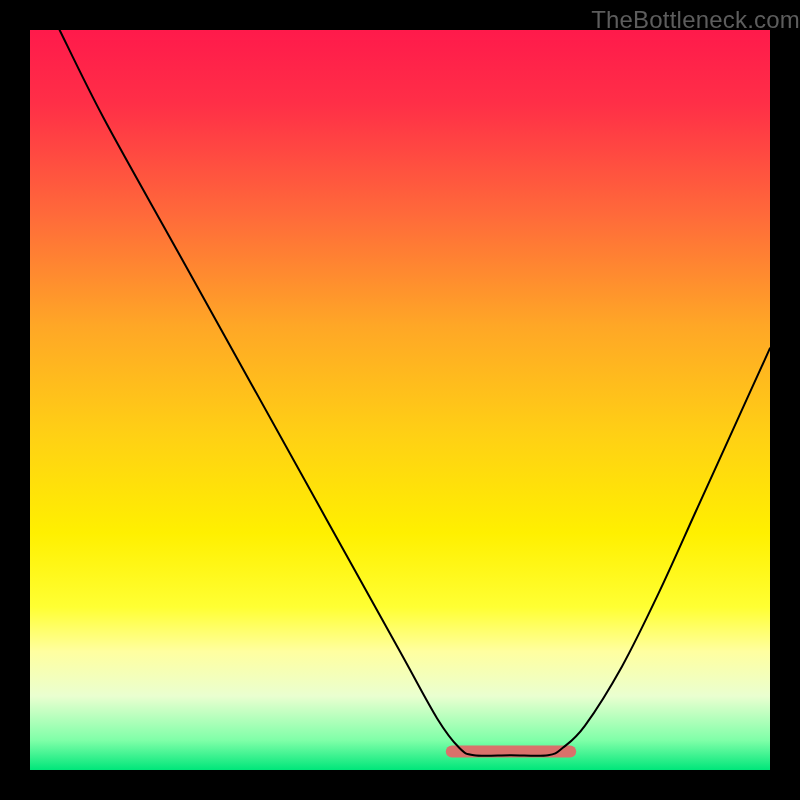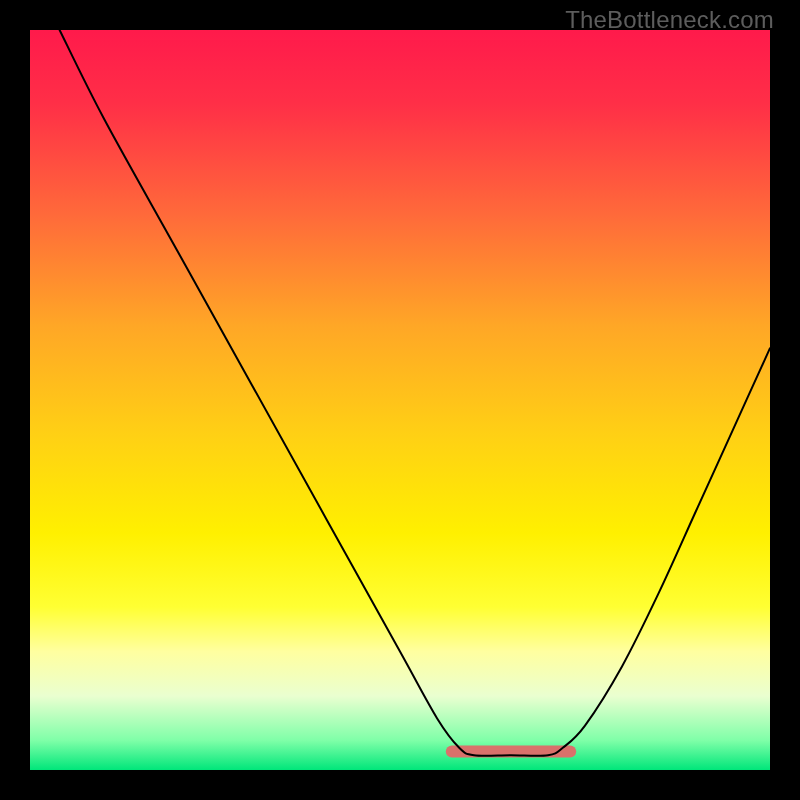--- a/index.html
+++ b/index.html
@@ -7,21 +7,21 @@
     width: 800px;
     height: 800px;
     background: #000;
     position: relative;
     font-family: Arial, Helvetica, sans-serif;
     overflow: hidden;
   }
   .watermark {
     position: absolute;
     top: 6px;
-    right: 26px;
+    right: 0;
     color: #5d5d5d;
     font-size: 24px;
     font-weight: 500;
     z-index: 10;
     letter-spacing: 0.2px;
   }
   .plot-area {
     position: absolute;
     left: 30px;
     top: 30px;

